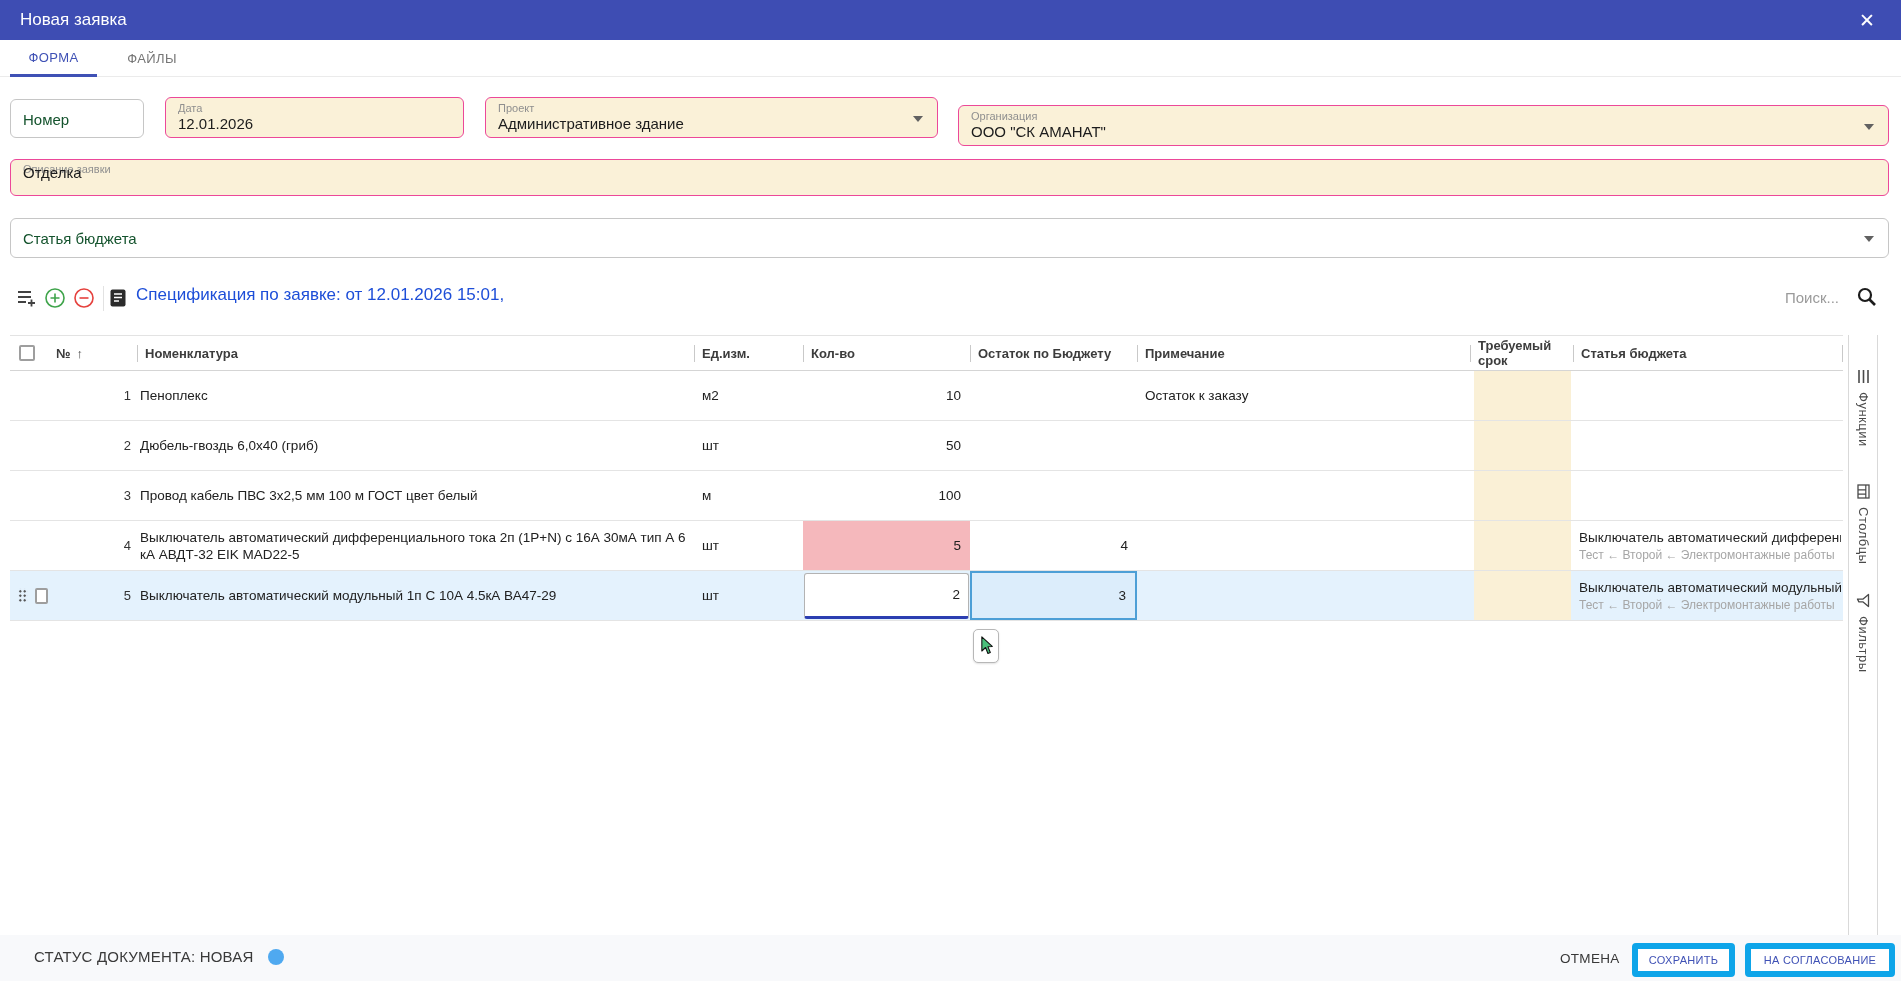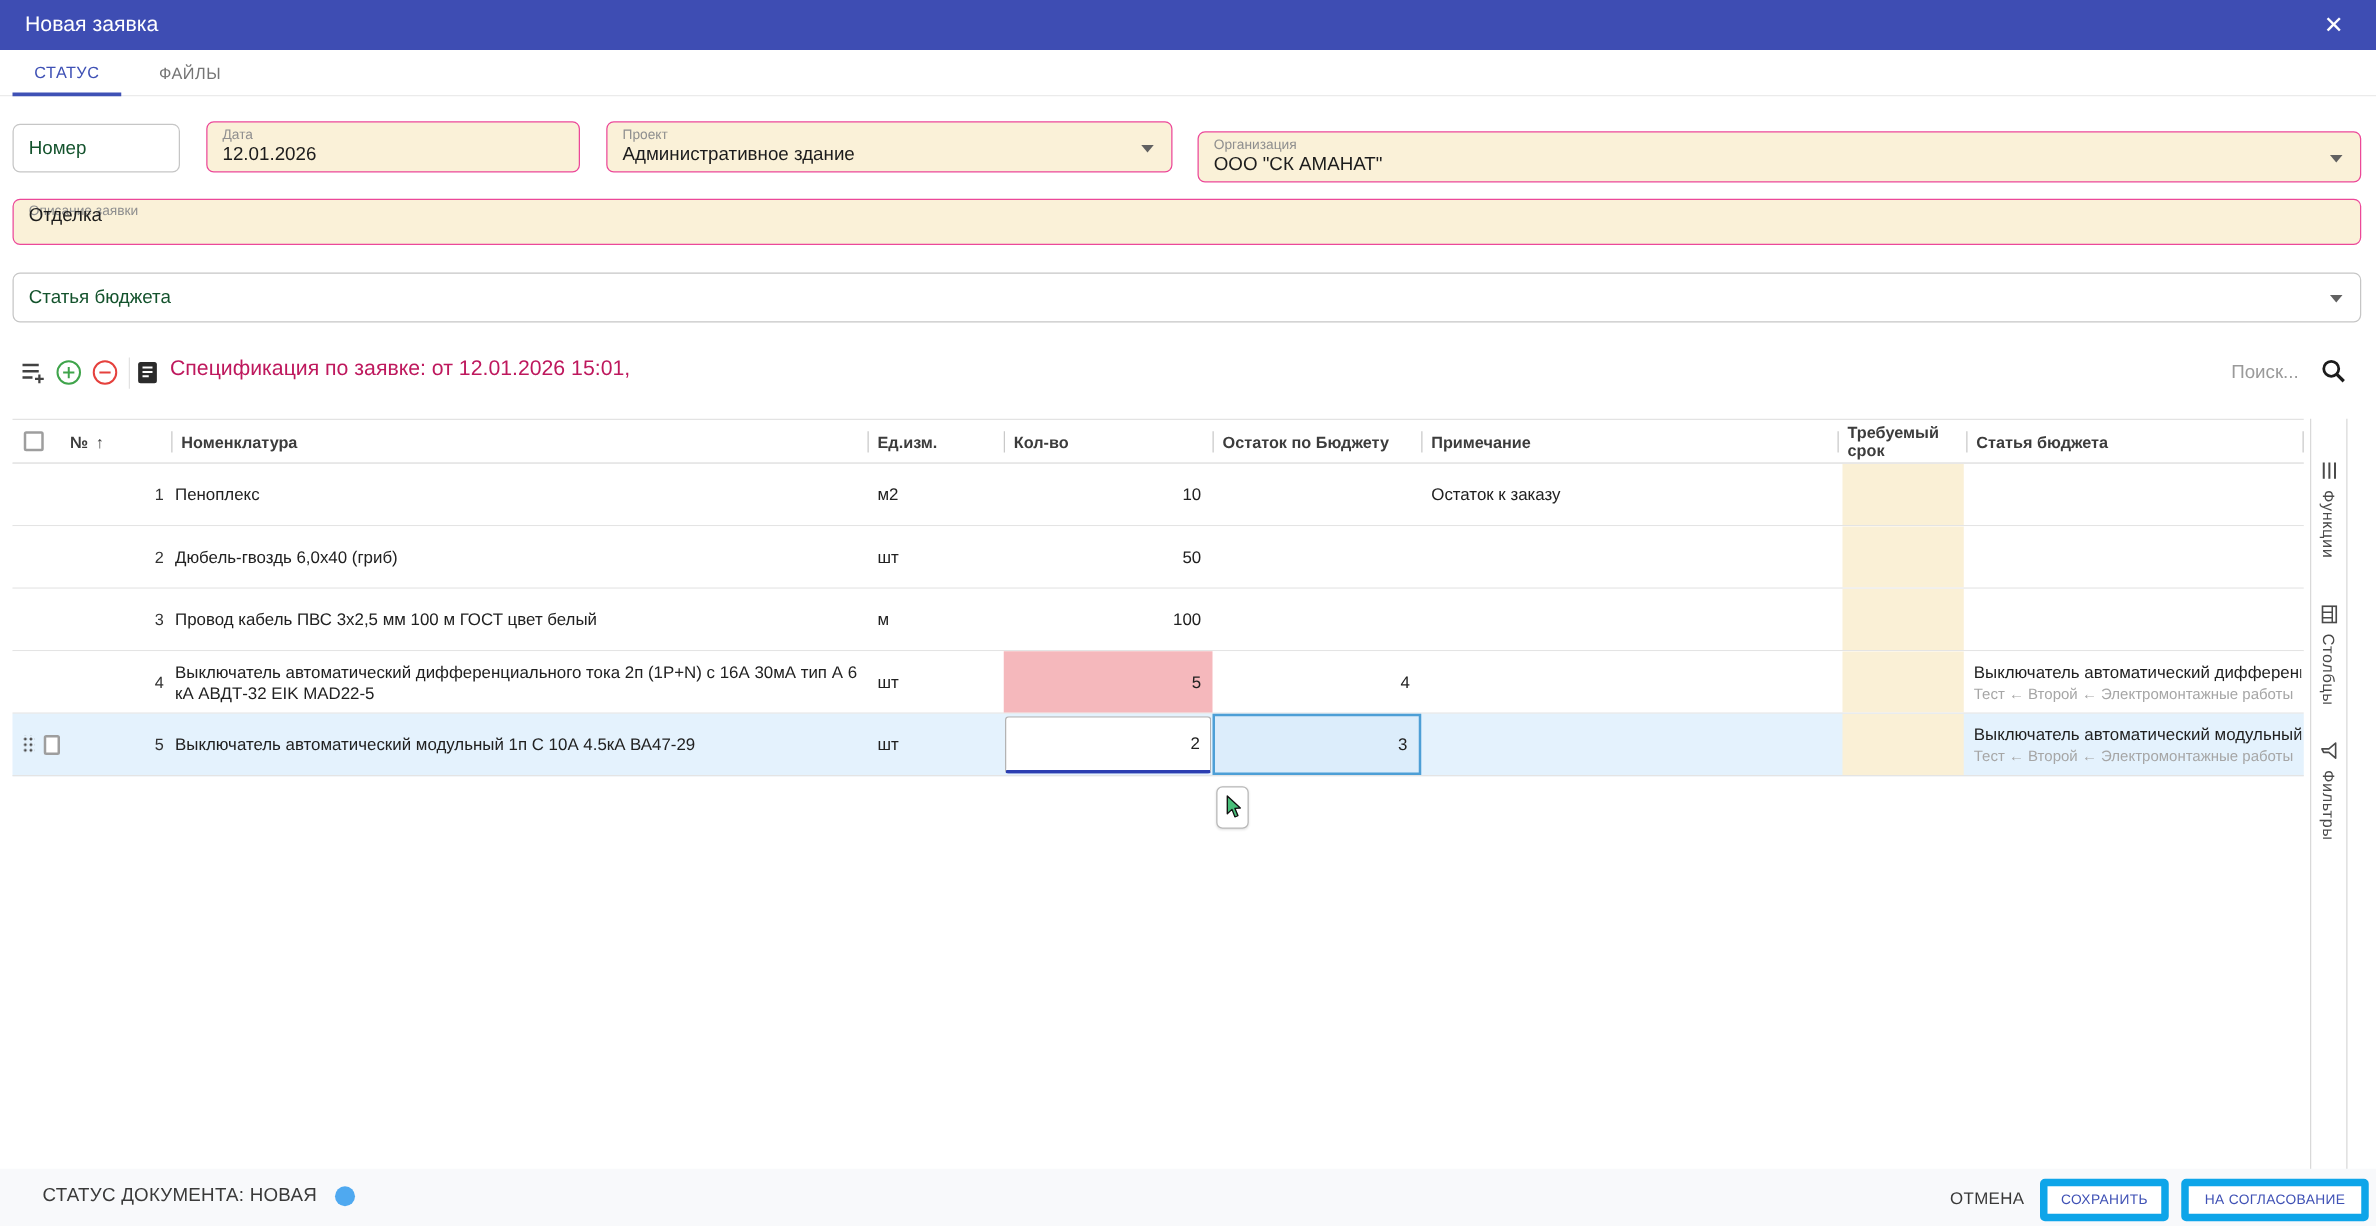--- a/index.html
+++ b/index.html
@@ -38,21 +38,21 @@
   #f-date{left:165px;top:97px;width:299px;height:41px;}
   #f-project{left:485px;top:97px;width:453px;height:41px;}
   #f-org{left:958px;top:105px;width:931px;height:41px;}
   #f-desc{left:10px;top:159px;width:1879px;height:37px;}
   #f-budget{left:10px;top:218px;width:1879px;height:40px;}
 
   
   .spec-toolbar{position:absolute;left:0;top:282px;width:1901px;height:32px;}
   .tb-icon{position:absolute;top:5px;width:22px;height:22px;display:flex;align-items:center;justify-content:center;cursor:pointer;}
   .tb-divider{position:absolute;top:4px;width:1px;height:25px;background:#e2e2e2;}
-  .spec-title{position:absolute;left:136px;top:3px;font-size:17px;color:#be185d;white-space:nowrap;}
+  .spec-title{position:absolute;left:136px;top:3px;font-size:17px;color:#1d4ed8;white-space:nowrap;}
   .search-ph{position:absolute;right:62px;top:7px;font-size:15px;color:#9a9a9a;cursor:text;}
   .search-ic{position:absolute;left:1855px;top:3px;width:24px;height:24px;cursor:pointer;}
 
   
   .table{position:absolute;left:10px;top:335px;width:1833px;}
   .t-head,.t-row{display:grid;grid-template-columns:38px 89px 557px 109px 167px 167px 333px 103px 270px;}
   .t-head{height:36px;border-top:1px solid #e3e3e3;border-bottom:1px solid #d5d5d5;}
   .th{position:relative;display:flex;align-items:center;font-size:13px;font-weight:bold;color:#3c3c3c;
       padding-left:8px;line-height:15px;}
   .th.sep::before{content:'';position:absolute;left:0;top:9px;height:17px;width:1px;background:#c9c9c9;}
@@ -110,21 +110,21 @@
 <body>
 
 <div class="app">
 
   <div class="titlebar">
     <span class="title">Новая заявка</span>
     <span class="close">✕</span>
   </div>
 
   <div class="tabbar">
-    <div class="tab tab1 active">СТАТУС</div>
+    <div class="tab tab1 active">ФОРМА</div>
     <div class="tab tab2">ФАЙЛЫ</div>
   </div>
 
   <div id="f-number" class="field white">
     <span class="ph">Номер</span>
   </div>
 
   <div id="f-date" class="field beige">
     <span class="lbl">Дата</span>
     <span class="val">12.01.2026</span>

